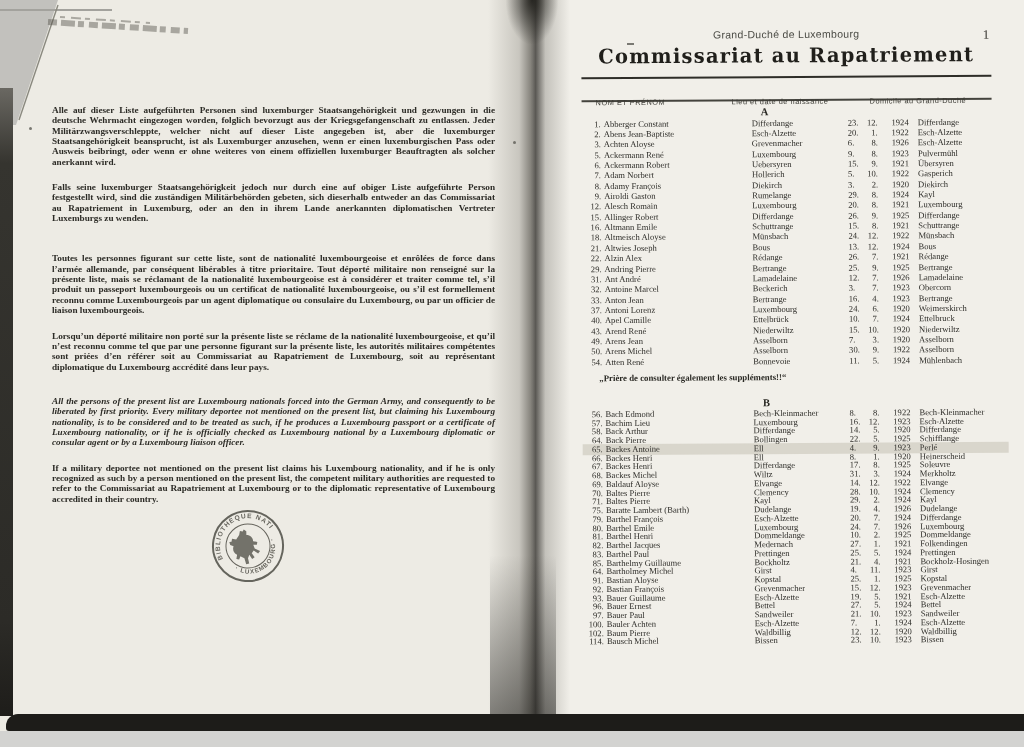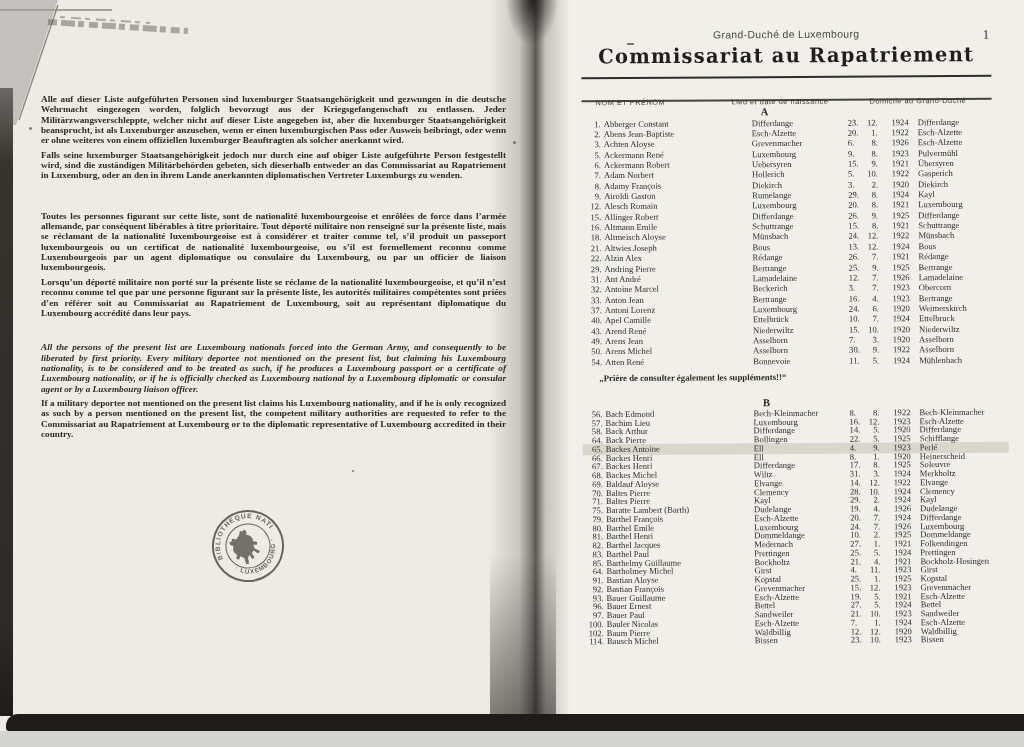--- a/index.html
+++ b/index.html
@@ -22,21 +22,21 @@
   .spine-bottom{position:absolute;left:490px;top:555px;width:66px;height:160px;
              background:linear-gradient(180deg,rgba(20,19,16,0),rgba(20,19,16,.5));}
   .bottom-band{position:absolute;left:6px;top:714px;width:1018px;height:17px;
                background:#1d1c19;border-radius:12px 0 0 3px;}
   .bottom-strip{position:absolute;left:0;top:731px;width:1024px;height:16px;background:#d3d3d1;}
   .speck{position:absolute;background:#5d5b55;border-radius:50%;opacity:.8;}
 
   
   .lp-text{position:absolute;left:37px;top:90px;width:473px;text-align:justify;
            font-size:9.2px;line-height:10.35px;font-weight:bold;color:#2c2b26;}
-  .lp-text p{margin:4px;}
+  .lp-text p{margin:15px;}
   .m-sm{margin-top:4px !important;}
   .m-fr{margin-top:30px !important;}
   .m-en{margin-top:24px !important;font-style:italic;}
 
   
   .stamp{position:absolute;left:200px;top:498px;width:96px;height:96px;
          transform:rotate(-35deg);opacity:.82;mix-blend-mode:multiply;}
 
   
   .rp{position:absolute;left:583px;top:28px;width:410px;transform:rotate(-0.35deg);}
@@ -183,21 +183,21 @@
           <div class="t-row"><span class="c-num">81.</span><span class="c-name">Barthel Henri</span><span class="c-birth">Dommeldange</span><span class="c-d">10.</span><span class="c-m">2.</span><span class="c-y">1925</span><span class="c-dom">Dommeldange</span></div>
           <div class="t-row"><span class="c-num">82.</span><span class="c-name">Barthel Jacques</span><span class="c-birth">Medernach</span><span class="c-d">27.</span><span class="c-m">1.</span><span class="c-y">1921</span><span class="c-dom">Folkendingen</span></div>
           <div class="t-row"><span class="c-num">83.</span><span class="c-name">Barthel Paul</span><span class="c-birth">Prettingen</span><span class="c-d">25.</span><span class="c-m">5.</span><span class="c-y">1924</span><span class="c-dom">Prettingen</span></div>
           <div class="t-row"><span class="c-num">85.</span><span class="c-name">Barthelmy Guillaume</span><span class="c-birth">Bockholtz</span><span class="c-d">21.</span><span class="c-m">4.</span><span class="c-y">1921</span><span class="c-dom">Bockholz-Hosingen</span></div>
           <div class="t-row"><span class="c-num">64.</span><span class="c-name">Bartholmey Michel</span><span class="c-birth">Girst</span><span class="c-d">4.</span><span class="c-m">11.</span><span class="c-y">1923</span><span class="c-dom">Girst</span></div>
           <div class="t-row"><span class="c-num">91.</span><span class="c-name">Bastian Aloyse</span><span class="c-birth">Kopstal</span><span class="c-d">25.</span><span class="c-m">1.</span><span class="c-y">1925</span><span class="c-dom">Kopstal</span></div>
           <div class="t-row"><span class="c-num">92.</span><span class="c-name">Bastian François</span><span class="c-birth">Grevenmacher</span><span class="c-d">15.</span><span class="c-m">12.</span><span class="c-y">1923</span><span class="c-dom">Grevenmacher</span></div>
           <div class="t-row"><span class="c-num">93.</span><span class="c-name">Bauer Guillaume</span><span class="c-birth">Esch-Alzette</span><span class="c-d">19.</span><span class="c-m">5.</span><span class="c-y">1921</span><span class="c-dom">Esch-Alzette</span></div>
           <div class="t-row"><span class="c-num">96.</span><span class="c-name">Bauer Ernest</span><span class="c-birth">Bettel</span><span class="c-d">27.</span><span class="c-m">5.</span><span class="c-y">1924</span><span class="c-dom">Bettel</span></div>
           <div class="t-row"><span class="c-num">97.</span><span class="c-name">Bauer Paul</span><span class="c-birth">Sandweiler</span><span class="c-d">21.</span><span class="c-m">10.</span><span class="c-y">1923</span><span class="c-dom">Sandweiler</span></div>
-          <div class="t-row"><span class="c-num">100.</span><span class="c-name">Bauler Nicolas</span><span class="c-birth">Esch-Alzette</span><span class="c-d">7.</span><span class="c-m">1.</span><span class="c-y">1924</span><span class="c-dom">Esch-Alzette</span></div>
+          <div class="t-row"><span class="c-num">100.</span><span class="c-name">Bauler Achten</span><span class="c-birth">Esch-Alzette</span><span class="c-d">7.</span><span class="c-m">1.</span><span class="c-y">1924</span><span class="c-dom">Esch-Alzette</span></div>
           <div class="t-row"><span class="c-num">102.</span><span class="c-name">Baum Pierre</span><span class="c-birth">Waldbillig</span><span class="c-d">12.</span><span class="c-m">12.</span><span class="c-y">1920</span><span class="c-dom">Waldbillig</span></div>
           <div class="t-row"><span class="c-num">114.</span><span class="c-name">Bausch Michel</span><span class="c-birth">Bissen</span><span class="c-d">23.</span><span class="c-m">10.</span><span class="c-y">1923</span><span class="c-dom">Bissen</span></div>
         </div>
     </div>
   </div>
 
   <div class="bottom-band"></div>
   <div class="bottom-strip"></div>
 </div>
 

